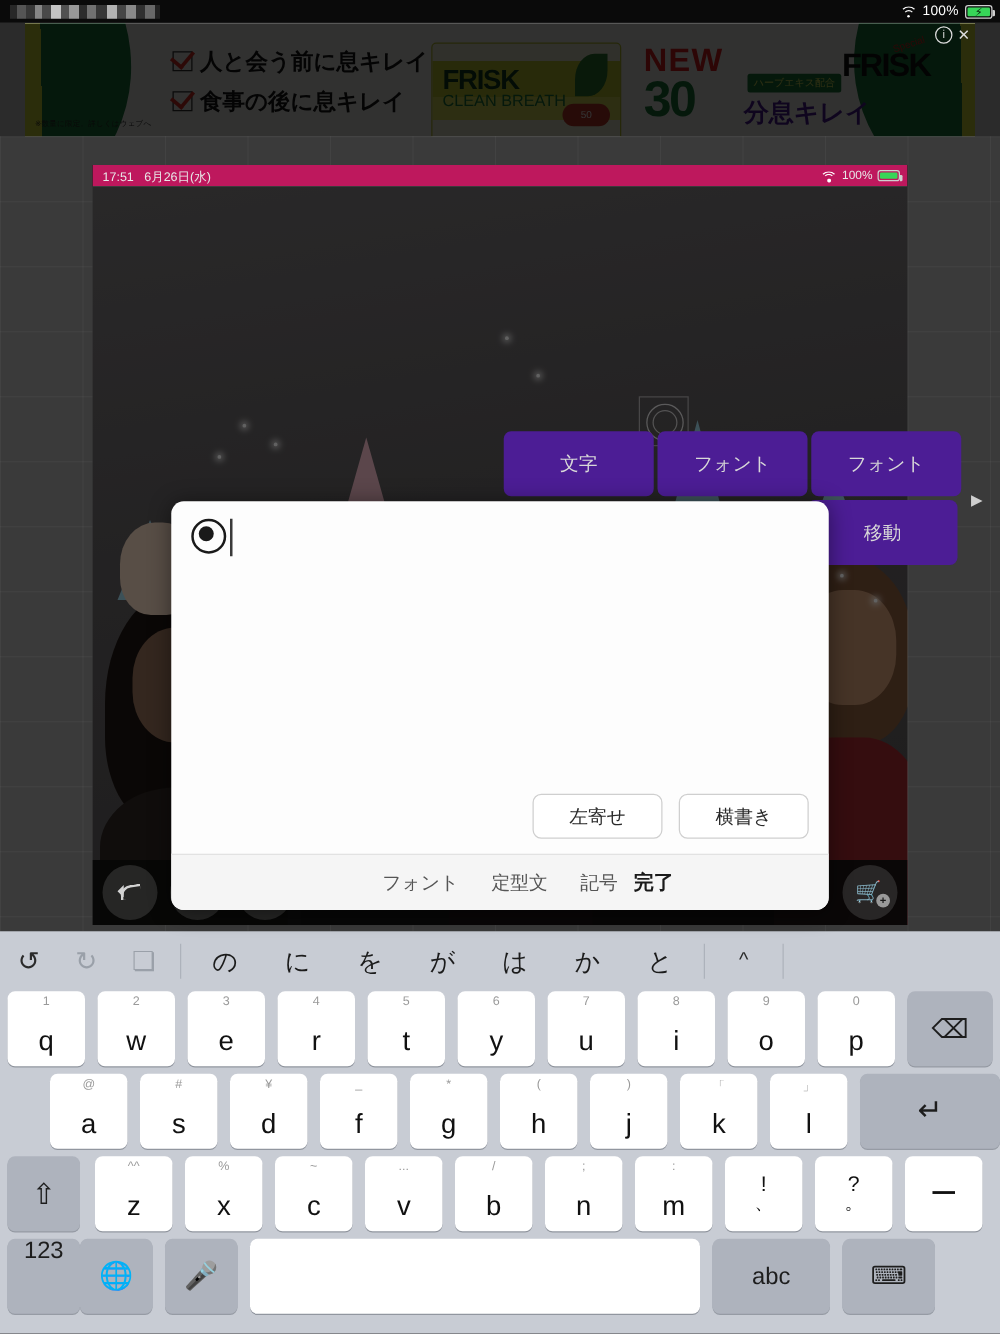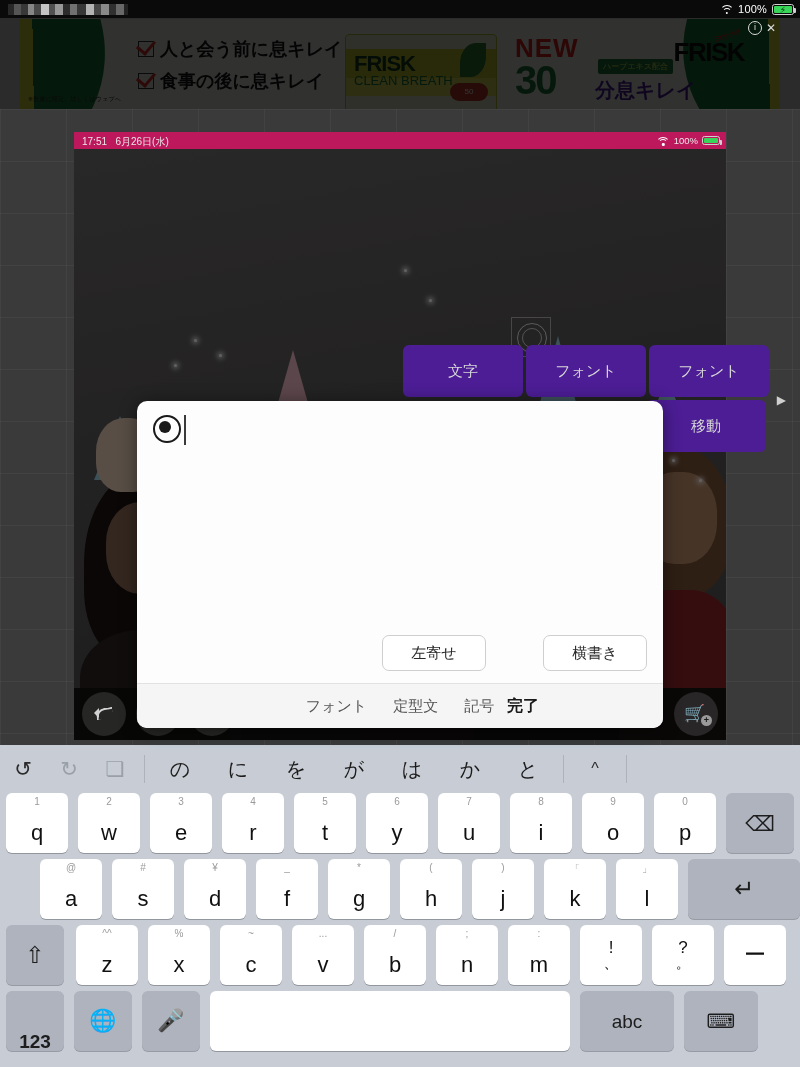--- a/index.html
+++ b/index.html
@@ -131,21 +131,21 @@
 
   
   .dialog{position:absolute;left:137px;top:401px;width:526px;height:327px;background:#fdfdfd;border-radius:10px;
     z-index:30;box-shadow:0 2px 18px rgba(0,0,0,.45);overflow:hidden;display:flex;flex-direction:column;}
   .dlg-text{flex:1;position:relative;padding:14px 16px;}
   .bullet{display:inline-block;width:24px;height:24px;border-radius:50%;border:2.5px solid #1a1a1a;position:relative;vertical-align:-6px;}
   .bullet::after{content:"";position:absolute;left:4px;top:4px;width:12px;height:12px;border-radius:50%;background:#1a1a1a;}
   .caret{display:inline-block;width:2px;height:30px;background:#3a3a3a;vertical-align:-8px;margin-left:3px;}
   .dlg-align{display:flex;justify-content:flex-end;gap:13px;padding:0 16px 12px;}
   .pill{border:1px solid #cfcfcf;border-radius:7px;background:#fff;color:#2a2a2a;font-size:15px;
-    height:34px;min-width:102px;display:flex;align-items:center;justify-content:center;margin-left:44px;}
+    height:34px;min-width:102px;display:flex;align-items:center;justify-content:center;}
   .dlg-bottom{height:44px;background:#f5f5f5;border-top:1px solid #e2e2e2;display:flex;align-items:center;
     justify-content:center;gap:0;color:#555;font-size:15px;position:relative;}
   .dlg-bottom .lnk{padding:0 13px;}
   .dlg-done{position:absolute;left:370px;color:#1a1a1a;font-weight:bold;font-size:16px;}
 
   
   .kbd{position:absolute;left:0;bottom:0;width:800px;height:322px;background:#c8ccd4;}
   .predbar{position:relative;height:48px;display:flex;align-items:center;}
   .pb-ic{width:46px;text-align:center;font-size:21px;color:#2b2b2b;}
   .pb-ic.dim{color:#9aa0a9;}
@@ -492,21 +492,21 @@
     <div class="key two" style="width:62px;height:60px;margin-right:10px;">
       <span class="t">?</span>
       <span class="b">。</span>
       </div>
     <div class="key" style="width:62px;height:60px;align-items:center;">
       <span class="main" style="padding-bottom:0;">ー</span>
       </div>
   </div>
 
   <div class="krow" style="padding-left:6px;">
-    <div class="key dark" style="width:58px;height:60px;margin-right:10px;align-items:flex-end;font-weight:bold;">
+    <div class="key dark" style="width:58px;height:60px;align-items:flex-start;">
       <span class="main" style="padding-bottom:0;font-size:19px;">123</span>
       </div>
     <div class="key dark" style="width:58px;height:60px;margin-right:10px;align-items:center;">
       <span class="main" style="padding-bottom:0;font-size:22px;">🌐</span>
       </div>
     <div class="key dark" style="width:58px;height:60px;margin-right:10px;align-items:center;">
       <span class="main" style="padding-bottom:0;font-size:22px;">🎤</span>
       </div>
     <div class="key space" style="width:360px;height:60px;margin-right:10px;align-items:center;">
       <span class="main" style="padding-bottom:0;"></span>

